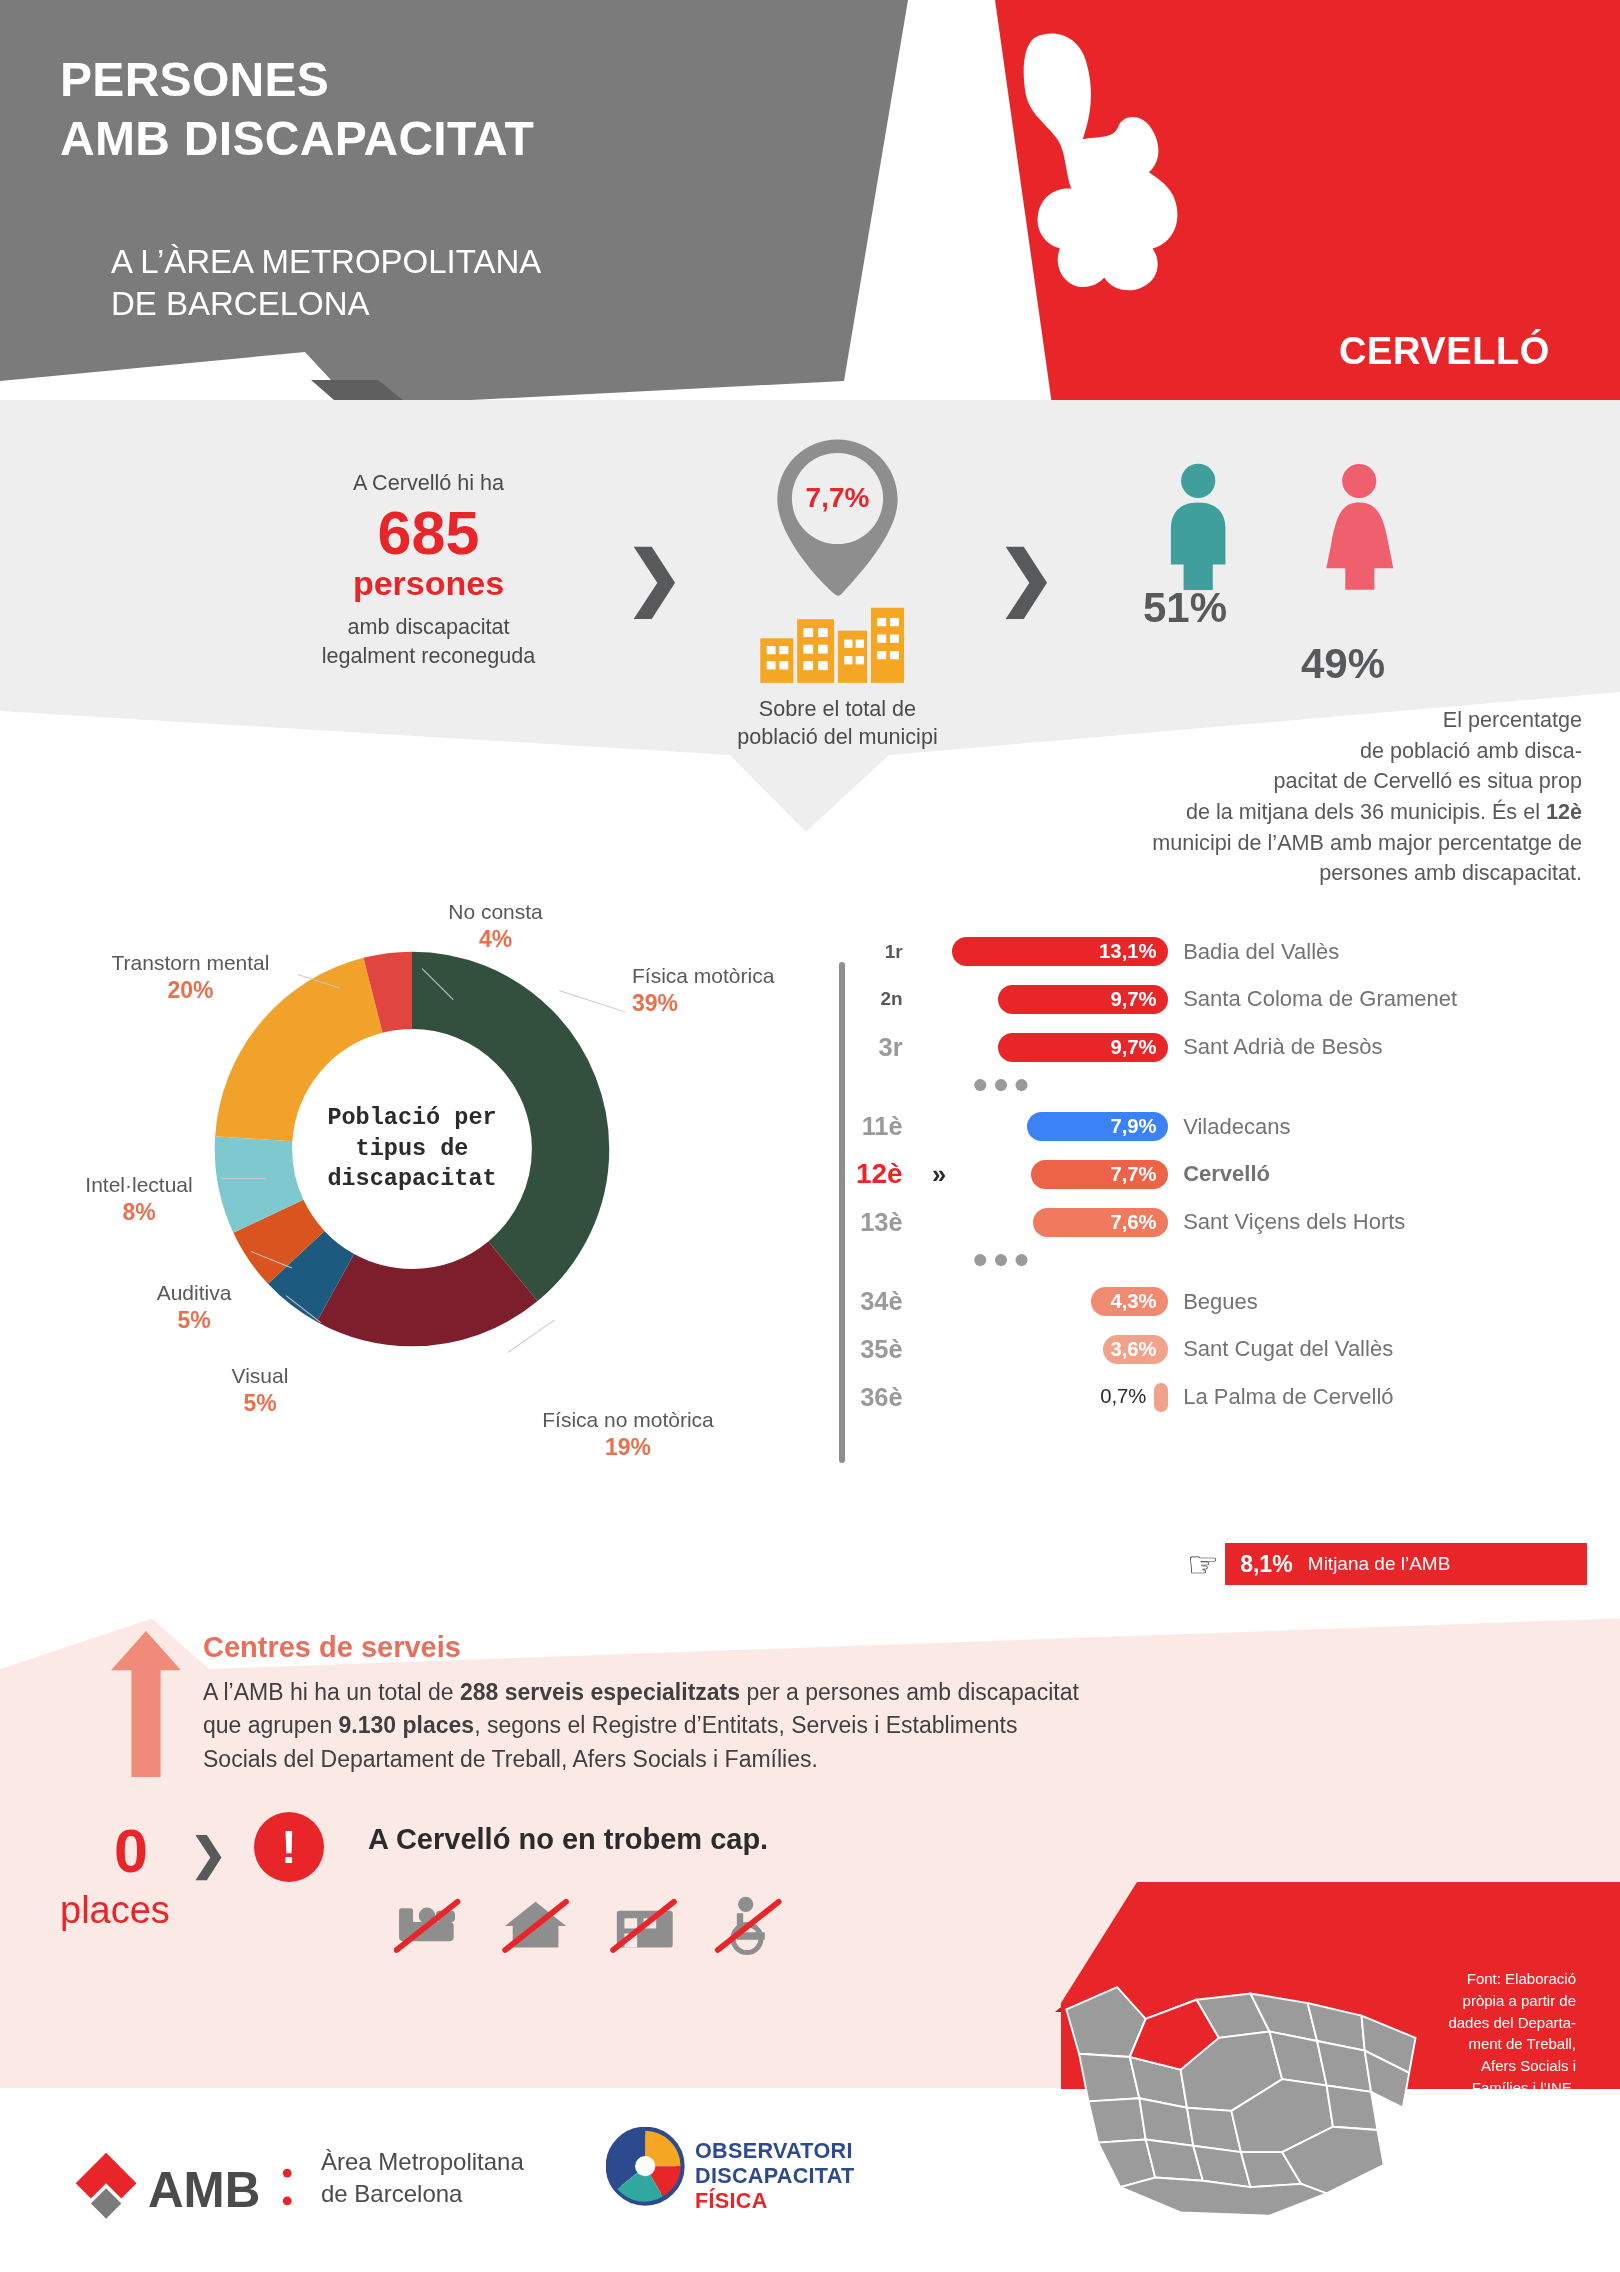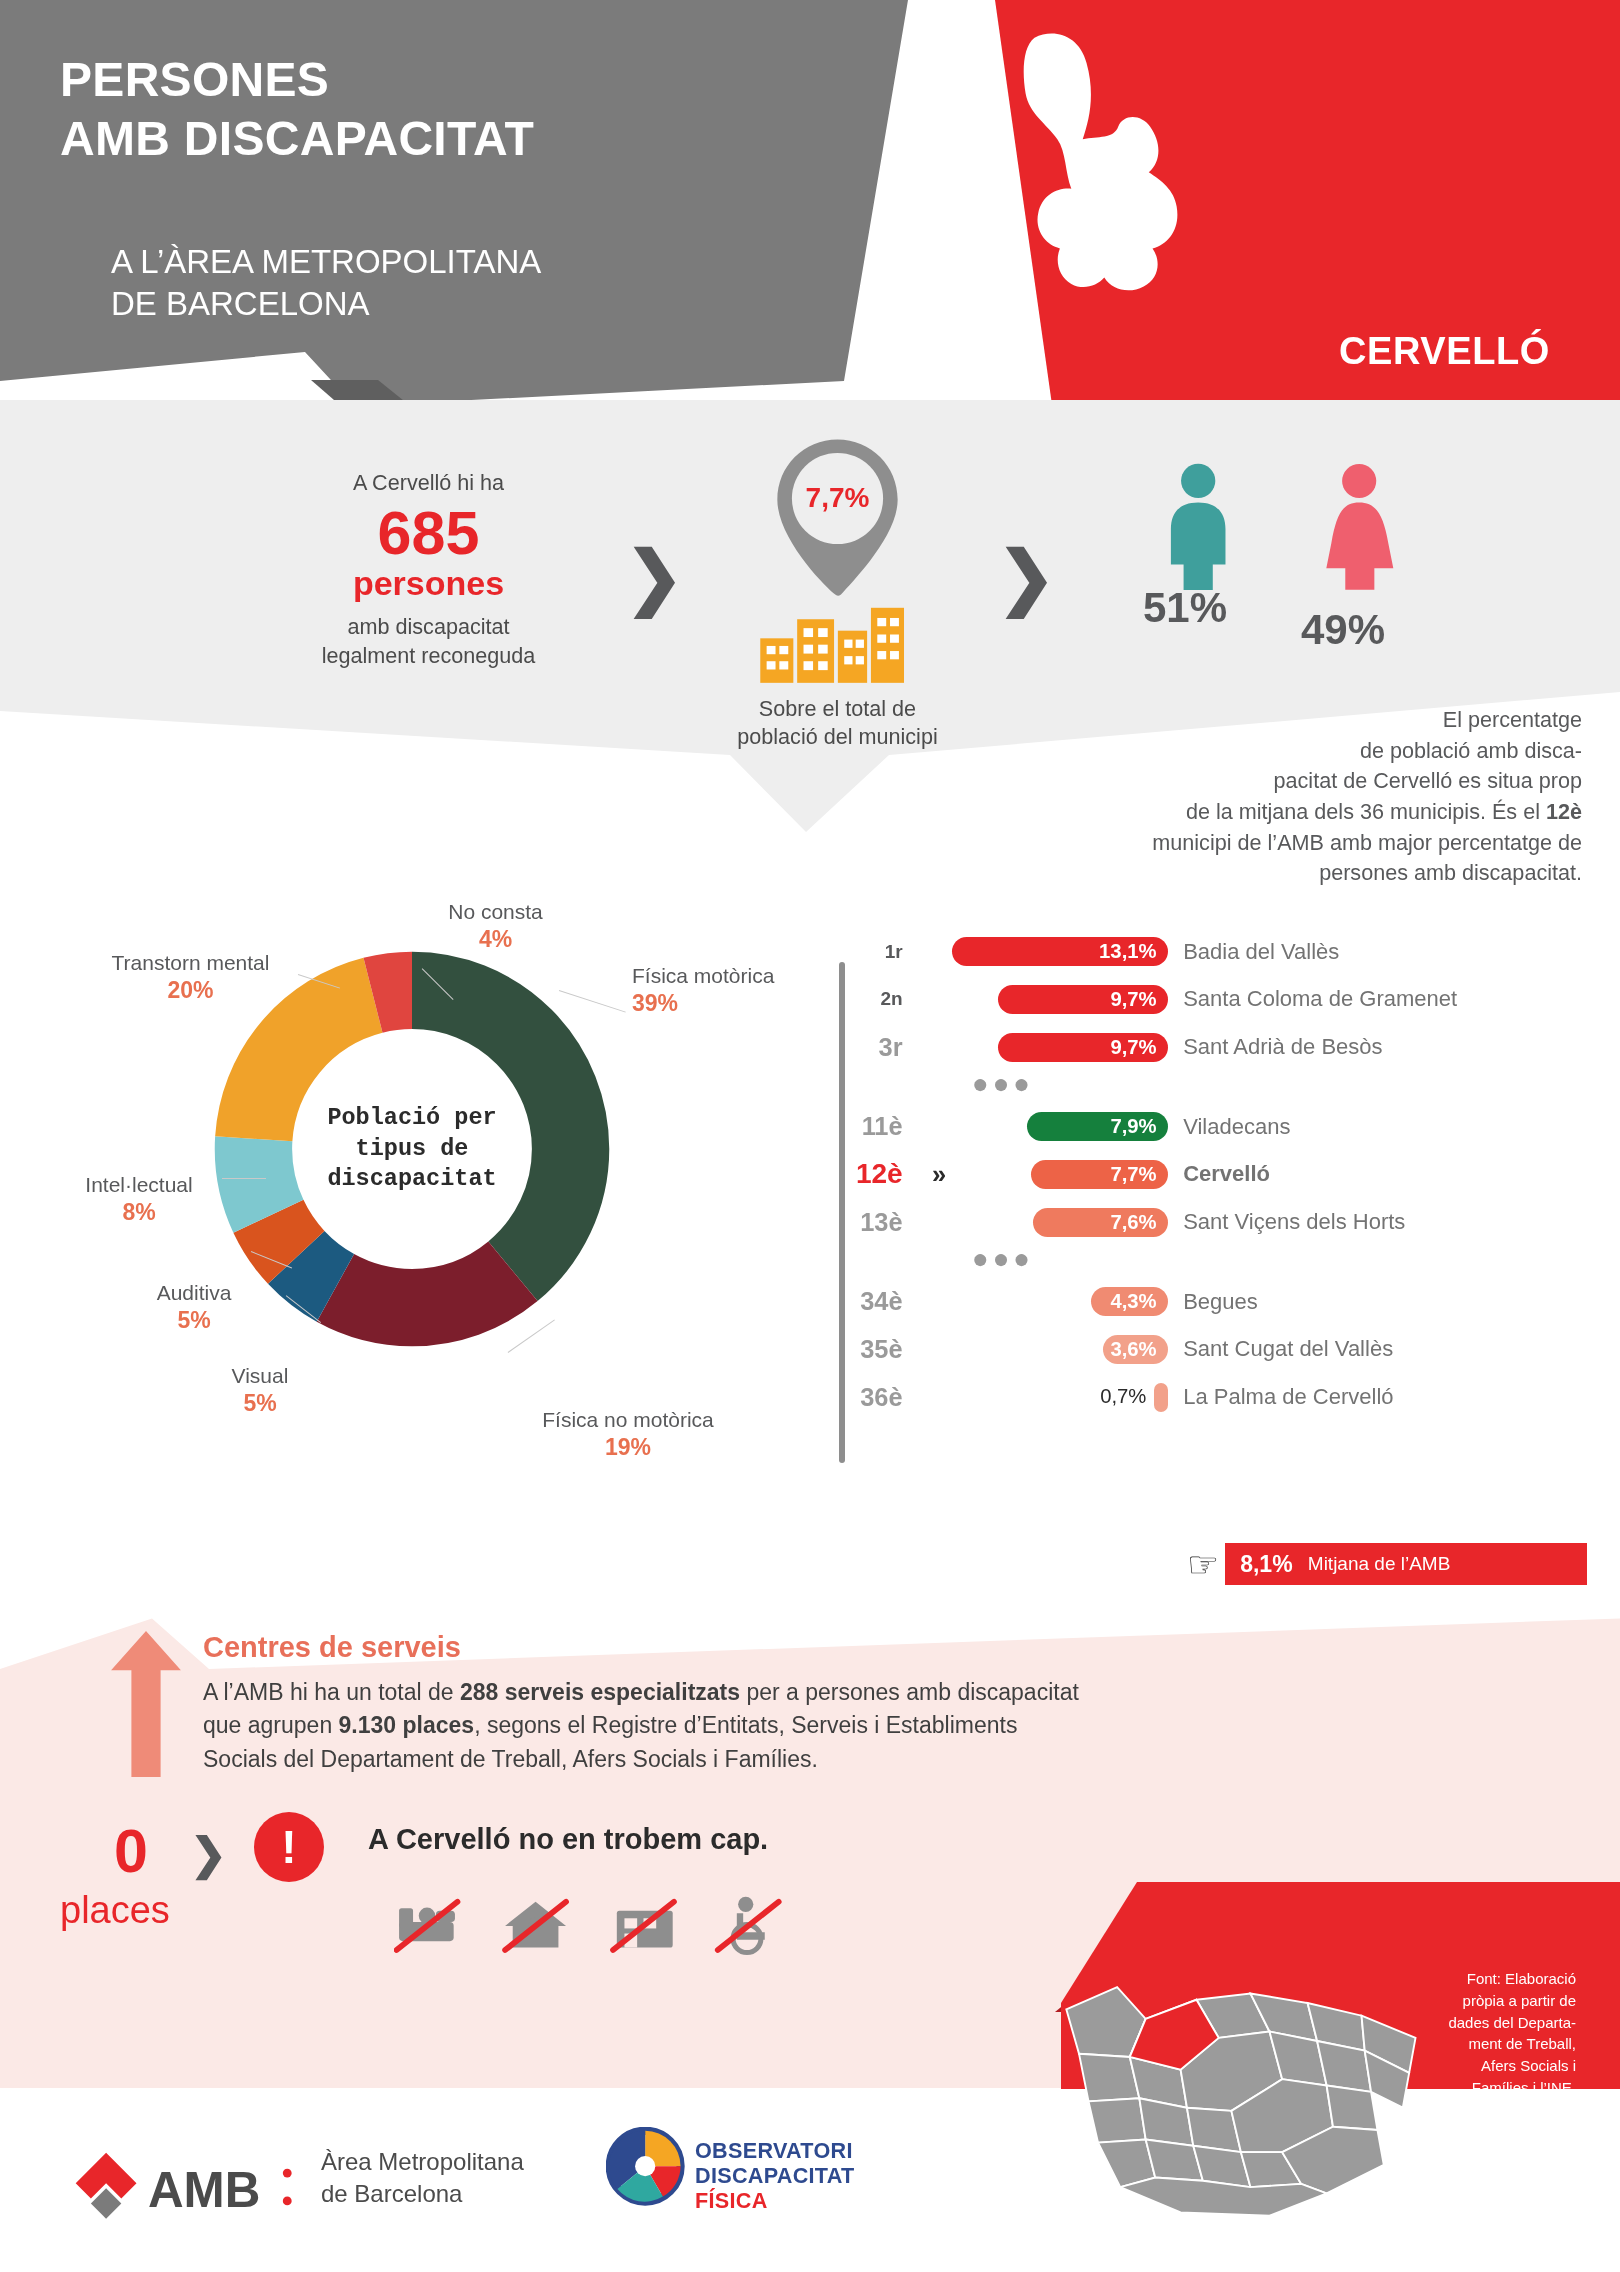--- a/index.html
+++ b/index.html
@@ -231,21 +231,21 @@
 
   <svg style="position:absolute; left:1162px; top:463px; width:73px; height:127px;" viewBox="0 0 115 200">
     <circle cx="57" cy="28" r="27" fill="#3f9f9c"></circle>
     <path fill="#3f9f9c" d="M57 62 C28 62 14 78 14 104 l0 56 20 0 0 40 46 0 0 -40 20 0 0 -56 C100 78 86 62 57 62Z"></path>
   </svg>
   <svg style="position:absolute; left:1320px; top:463px; width:79px; height:127px;" viewBox="0 0 125 200">
     <circle cx="62" cy="28" r="27" fill="#ef5f6e"></circle>
     <path fill="#ef5f6e" d="M62 62 C36 62 26 80 18 126 l-8 40 30 0 0 34 46 0 0 -34 30 0 -8 -40 C100 80 88 62 62 62Z"></path>
   </svg>
   <div class="gpct" style="left:1143px; top:584px;">51%</div>
-  <div class="gpct" style="left:1301px; top:606px;">49%</div>
+  <div class="gpct" style="left:1301px; top:640px;">49%</div>
 
   <div class="b2-right-text">
     <div>El percentatge</div>
     <div>de població amb disca-</div>
     <div>pacitat de Cervelló es situa prop</div>
     <div>
       <span>de la mitjana dels 36 municipis. És el </span><b>12è</b>
     </div>
     <div>municipi de l’AMB amb major percentatge de</div>
     <div>persones amb discapacitat.</div>
@@ -336,21 +336,21 @@
       </div>
       <div class="rank-name">Sant Adrià de Besòs</div>
     </div>
 
 
     <div class="dots" style="height:25.4px; margin-bottom:6.3px;">●●●</div>
 
     <div class="rank-row">
       <div class="rank-pos">11è</div>
       <div class="rank-barbox">
-        <div class="rank-bar" style="width:141px; background:#15803d;text-align:right;">7,9%</div>
+        <div class="rank-bar" style="width:141px; background:#3b82f6;text-align:right;">7,9%</div>
       </div>
       <div class="rank-name">Viladecans</div>
     </div>
 
     <div class="rank-row">
       <div class="rank-pos hl">12è</div>
       <div class="arrow-hl">»</div>
       <div class="rank-barbox">
         <div class="rank-bar" style="width:137px; background:#ed6347;">7,7%</div>
       </div>

